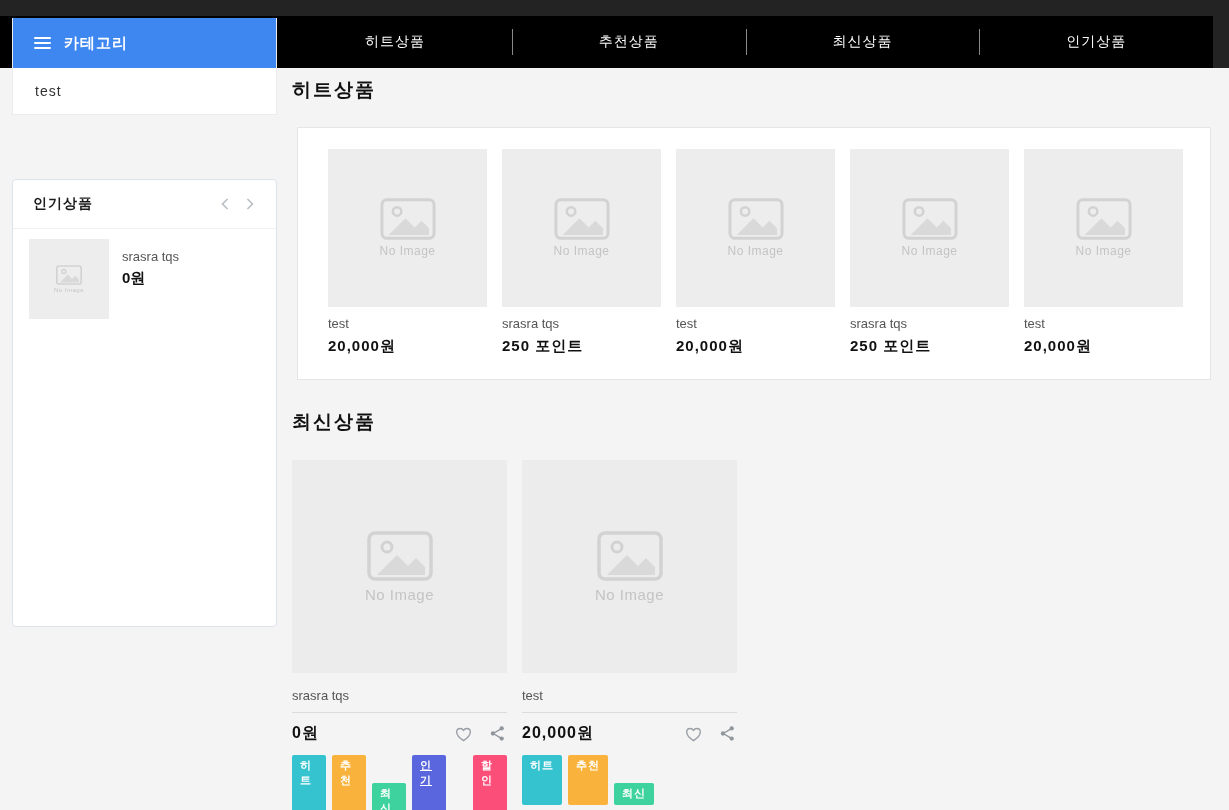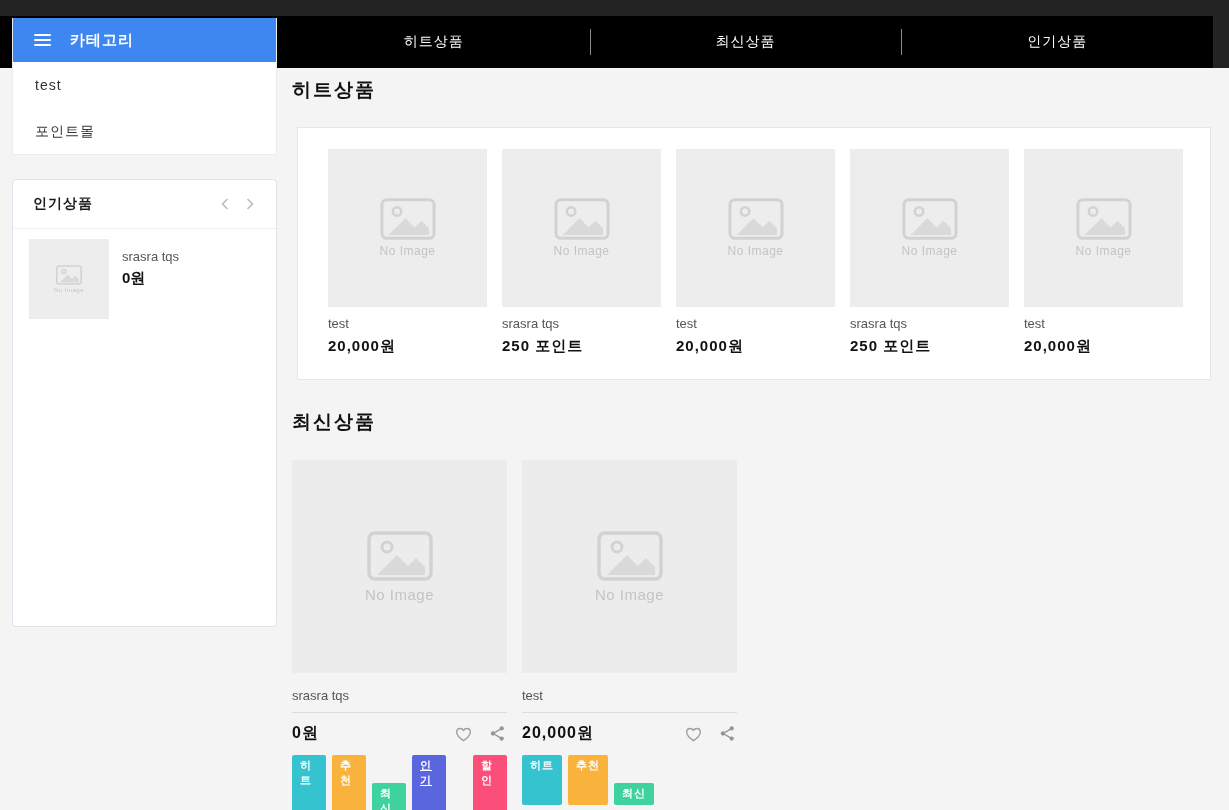--- a/index.html
+++ b/index.html
@@ -24,22 +24,22 @@
   .nav-item + .nav-item::before {
     content:""; position:absolute; left:0; top:13px; bottom:13px; width:1px; background:#8a8a8a;
   }
 
   
   .category-box {
     position:absolute; left:12px; top:18px; width:265px; background:#fff;
     border:1px solid #ececec; border-top:none; z-index:5;
   }
   .cat-header {
-    height:44px; background:var(--accent,#3e86f0); color:#fff;
-    display:flex; align-items:center; padding:0 21px; gap:19px;
+    height:50px; background:var(--accent,#3e86f0); color:#fff;
+    display:flex; align-items:center; padding:0 21px; gap:13px;
     font-weight:bold; font-size:15px; letter-spacing:1px;
   }
   .hamburger { display:inline-flex; flex-direction:column; gap:3px; width:17px; }
   .hamburger i { display:block; height:2px; background:#fff; border-radius:1px; }
   .cat-item { height:46px; line-height:46px; padding:0 22px; font-size:14px; color:#333; cursor:pointer; letter-spacing:1px; }
 
   .popular-panel {
     position:absolute; left:12px; top:179px; width:265px; height:448px;
     background:#fff; border:1px solid #dce3eb; border-radius:4px;
   }
@@ -106,37 +106,37 @@
   svg { display:block; }
 </style>
 </head>
 <body>
 
 <div class="header">
   <nav class="navbar">
     <div class="nav-spacer"></div>
     <div class="nav-items">
       <div class="nav-item">히트상품</div>
+      <div class="nav-item">추천상품</div>
       <div class="nav-item">최신상품</div>
       <div class="nav-item">인기상품</div>
     </div>
   </nav>
 </div>
 
 <aside class="category-box">
   <div class="cat-header">
     <span class="hamburger">
         <i></i>
         <i></i>
         <i></i>
       </span>
     <span>카테고리</span>
   </div>
   <div class="cat-item">test</div>
-  <div class="cat-item">포인트몰</div>
 </aside>
 
 <aside class="popular-panel">
   <div class="pp-header">
     <span class="pp-title">인기상품</span>
     <span class="pp-arrows">
       <button class="pp-arrow" aria-label="prev">
         <svg viewBox="0 0 8 12" width="8" height="12">
             <path d="M6.5 1 L1.5 6 L6.5 11" fill="none" stroke="#b9bdc2" stroke-width="1.6"></path>
           </svg>

